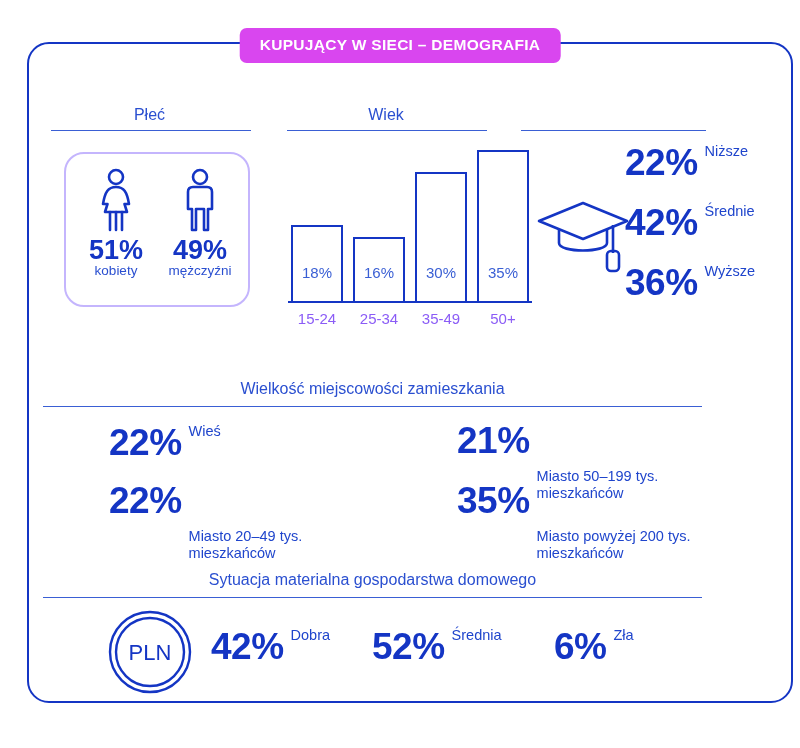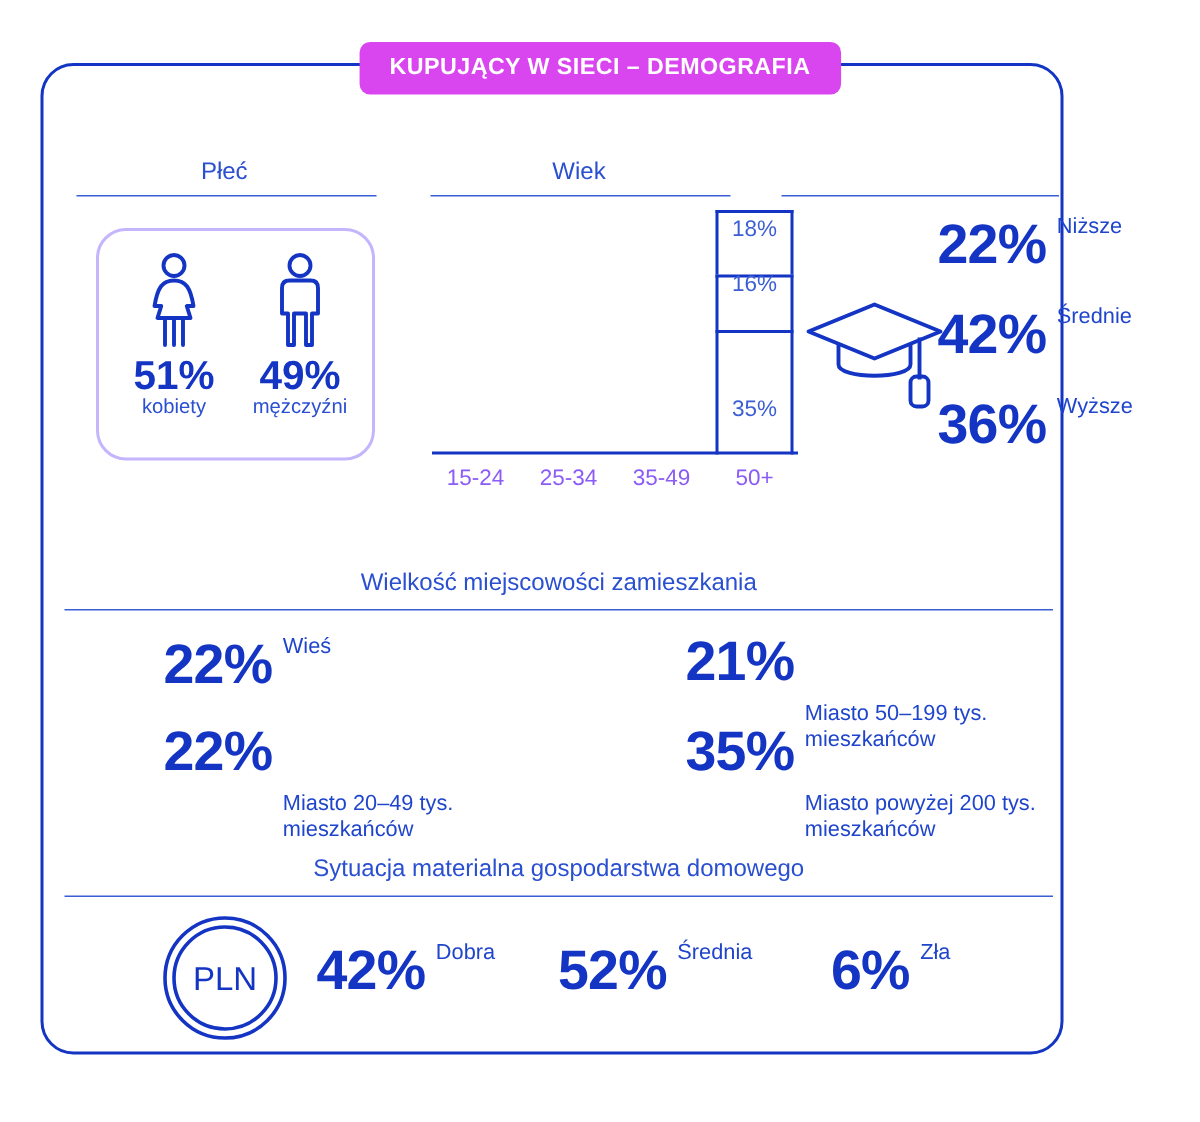--- a/index.html
+++ b/index.html
@@ -19,21 +19,21 @@
     position: relative;
     width: 800px;
     height: 748px;
   }
 
   
   .card {
     position: absolute;
     left: 27px;
     top: 42px;
-    width: 682px;
+    width: 766px;
     height: 661px;
     border: 2px solid #1435c4;
     border-radius: 22px;
     background: #ffffff;
     box-sizing: border-box;
   }
 
   
   .title-pill {
     position: absolute;
@@ -138,21 +138,20 @@
   }
   .bars {
     position: absolute;
     left: 0;
     bottom: 0;
     width: 238px;
     height: 163px;
     display: flex;
     align-items: flex-end;
     justify-content: space-between;
-    flex-direction: column;
   }
   .bar {
     width: 52px;
     border: 2.5px solid #1435c4;
     border-bottom: none;
     box-sizing: border-box;
     background: #ffffff;
     position: relative;
   }
   .bar .bval {
@@ -232,20 +231,23 @@
     <div class="rule" style="left:258px; top:86px; width:200px;"></div>
 
     <div class="chart" style="left:262px; top:94px;">
       <div class="bars">
         <div class="bar" style="height:78px;">
           <span class="bval">18%</span>
         </div>
         <div class="bar" style="height:66px;">
           <span class="bval">16%</span>
         </div>
+        <div class="bar" style="height:131px;">
+          <span class="bval">30%</span>
+        </div>
         <div class="bar" style="height:153px;">
           <span class="bval">35%</span>
         </div>
       </div>
       <div class="axis"></div>
       <div class="xlabels">
         <span>15-24</span>
         <span>25-34</span>
         <span>35-49</span>
         <span>50+</span>

